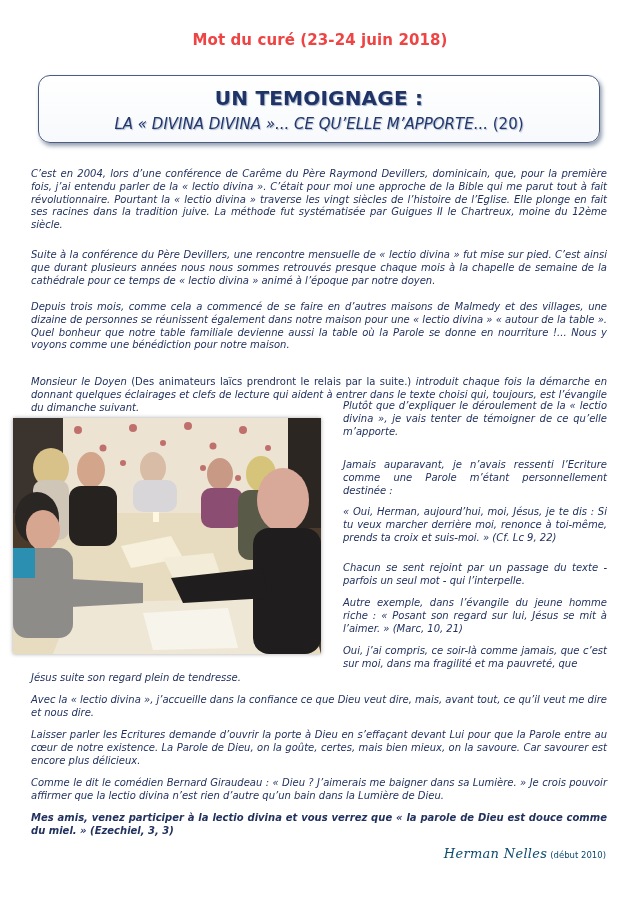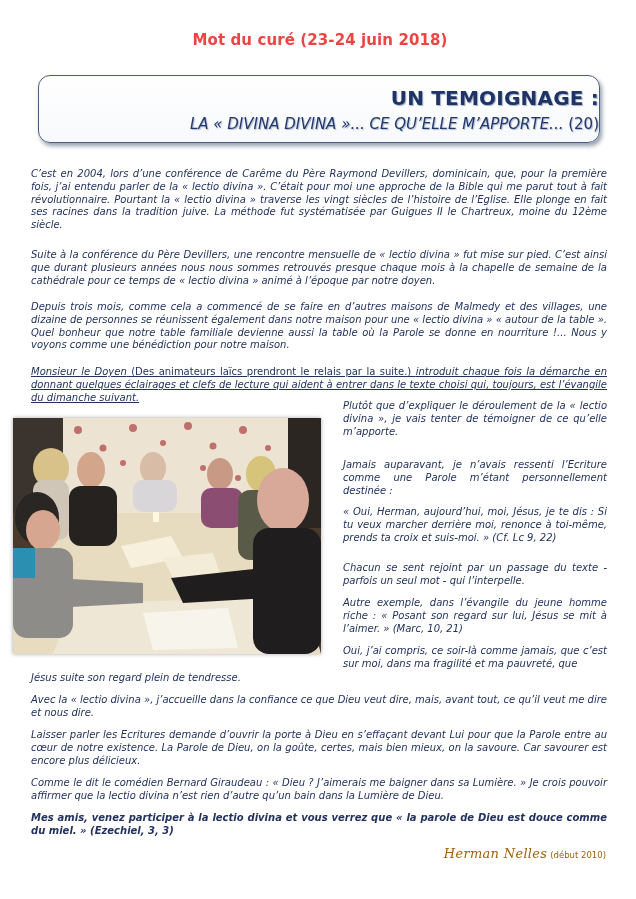--- a/index.html
+++ b/index.html
@@ -31,21 +31,21 @@
       position: absolute;
       left: 38px;
       top: 75px;
       width: 562px;
       height: 68px;
       border: 1.5px solid #4a5d80;
       border-radius: 12px;
       background: linear-gradient(#ffffff, #f7f9fc);
       box-shadow: 2px 3px 4px rgba(60,80,110,0.55);
       box-sizing: border-box;
-      text-align: right;
+      text-align: center;
     }
     .title-main {
       position: absolute;
       top: 10px;
       left: 0;
       width: 100%;
       font-family: "DejaVu Sans", sans-serif;
       font-weight: bold;
       font-size: 20px;
       color: #1f3366;
@@ -105,21 +105,21 @@
       width: 100%;
       height: 100%;
     }
     .signature {
       position: absolute;
       top: 846px;
       right: 30px;
       font-family: "DejaVu Serif", serif;
       font-style: italic;
       font-size: 12px;
-      color: #a16207;
+      color: #0c4a6e;
       text-align: right;
     }
     .signature .sig-name {
       font-family: "DejaVu Serif", serif;
       font-style: italic;
       font-size: 13px;
       letter-spacing: 0.3px;
     }
     .signature .sig-date {
       font-family: "DejaVu Sans", sans-serif;
@@ -140,21 +140,21 @@
     <div class="title-sub">
       <span>LA « DIVINA DIVINA »... CE QU’ELLE M’APPORTE...</span>
       <span class="num">(20)</span>
     </div>
   </div>
 
   <p class="para body-text" style="top:168px;">C’est en 2004, lors d’une conférence de Carême du Père Raymond Devillers, dominicain, que, pour la première fois, j’ai entendu parler de la « lectio divina ». C’était pour moi une approche de la Bible qui me parut tout à fait révolutionnaire. Pourtant la « lectio divina » traverse les vingt siècles de l’histoire de l’Eglise. Elle plonge en fait ses racines dans la tradition juive. La méthode fut systématisée par Guigues II le Chartreux, moine du 12ème siècle.</p>
   <p class="para body-text" style="top:249px;">Suite à la conférence du Père Devillers, une rencontre mensuelle de « lectio divina » fut mise sur pied. C’est ainsi que durant plusieurs années nous nous sommes retrouvés presque chaque mois à la chapelle de semaine de la cathédrale pour ce temps de « lectio divina » animé à l’époque par notre doyen.</p>
   <p class="para body-text" style="top:301px;">Depuis trois mois, comme cela a commencé de se faire en d’autres maisons de Malmedy et des villages, une dizaine de personnes se réunissent également dans notre maison pour une « lectio divina » « autour de la table ». Quel bonheur que notre table familiale devienne aussi la table où la Parole se donne en nourriture !... Nous y voyons comme une bénédiction pour notre maison.</p>
 
-  <p class="para body-text" style="top:366px;text-decoration:underline;"><span>Monsieur le Doyen</span><span class="upright"> (Des animateurs laïcs prendront le relais par la suite.) </span><span>introduit chaque fois la démarche en donnant quelques éclairages et clefs de lecture qui aident à entrer dans le texte choisi qui, toujours, est l’évangile du dimanche suivant.</span></p>
+  <p class="para body-text" style="top:376px;"><span>Monsieur le Doyen</span><span class="upright"> (Des animateurs laïcs prendront le relais par la suite.) </span><span>introduit chaque fois la démarche en donnant quelques éclairages et clefs de lecture qui aident à entrer dans le texte choisi qui, toujours, est l’évangile du dimanche suivant.</span></p>
 
   <div class="photo-frame">
     <svg viewBox="0 0 308 236" preserveAspectRatio="none">
 
       <rect x="0" y="0" width="308" height="236" fill="#4a3a2c"></rect>
       <rect x="50" y="0" width="230" height="95" fill="#ece3d2"></rect>
       <g fill="#b24a4a" opacity="0.75">
         <circle cx="65" cy="12" r="4"></circle>
           <circle cx="90" cy="30" r="3.5"></circle>
           <circle cx="120" cy="10" r="4"></circle>

